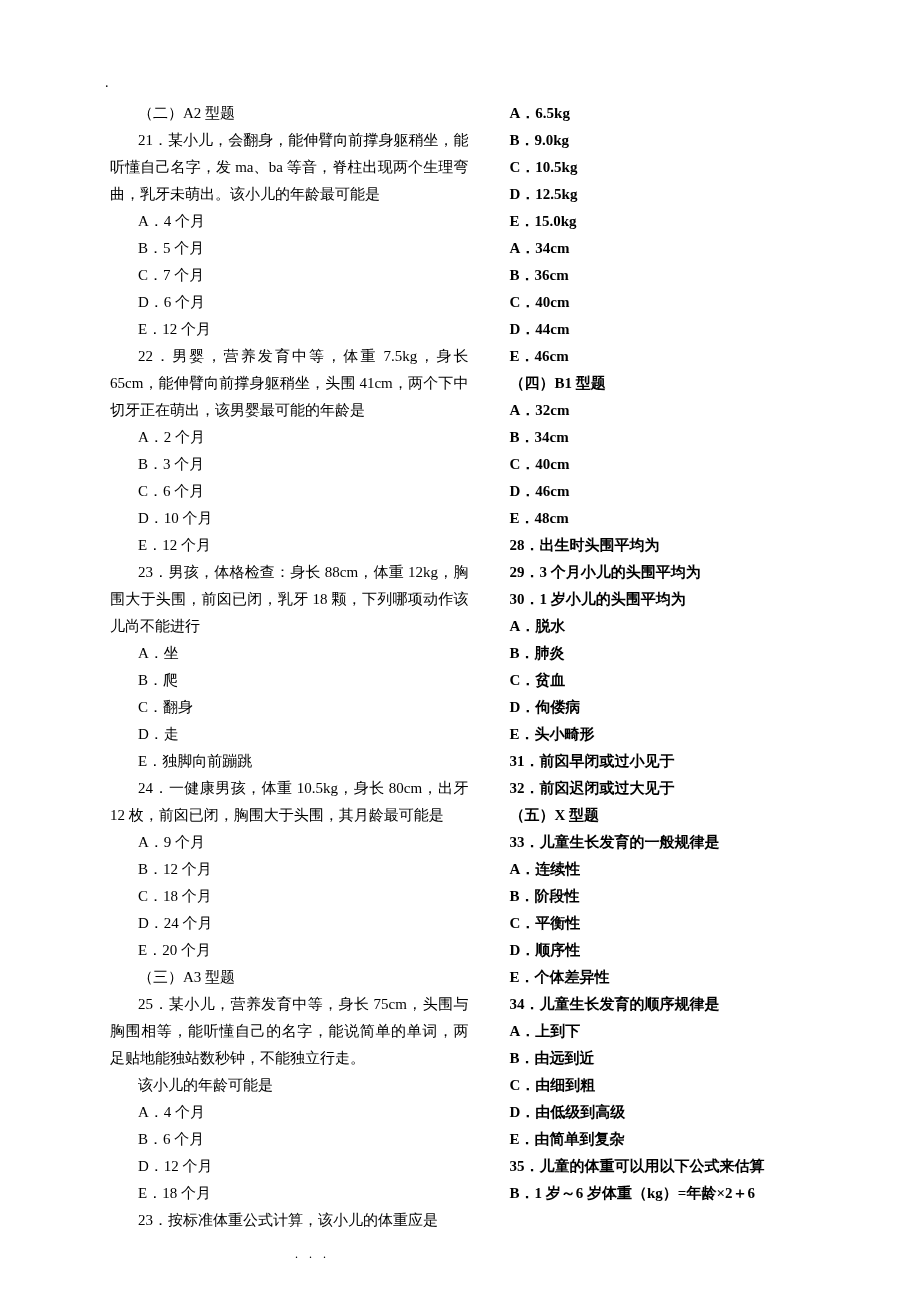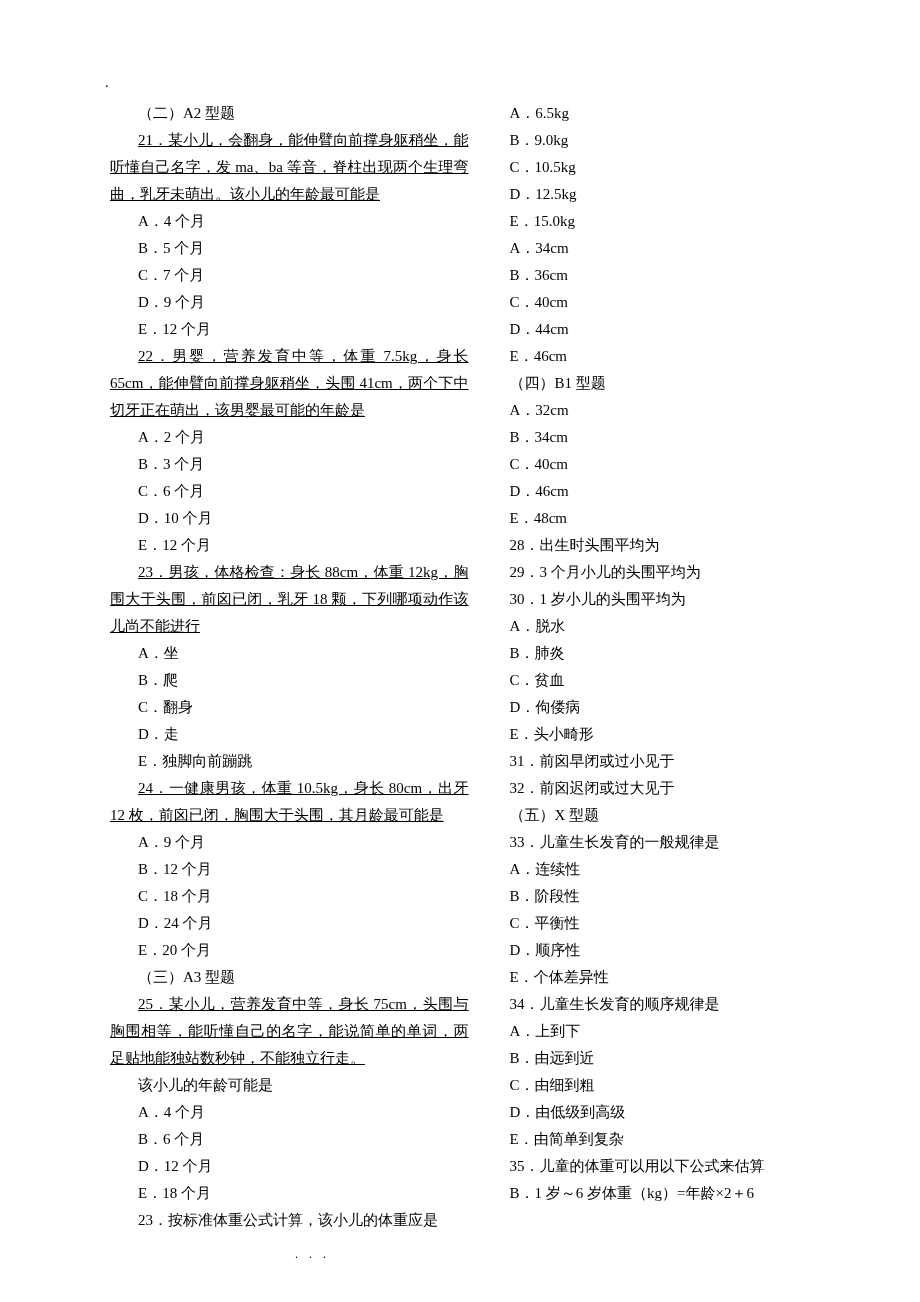--- a/index.html
+++ b/index.html
@@ -36,47 +36,46 @@
     flex-direction: row;
     padding: 0 80px 0 110px;
   }
   .col {
     flex: 1;
     font-size: 15px;
     color: #000;
     line-height: 27px;
   }
   .col-left { padding-right: 10px; }
-  .col-right { padding-left: 3px; }
+  .col-right { padding-left: 3px; font-weight: bold; }
   .indent-1 { padding-left: 28px; text-indent: 0; }
   .indent-block {
     text-indent: 28px;
     text-align: justify;
-    text-decoration: underline;
   }
   .line { white-space: normal; }
   .opt { padding-left: 28px; }
   
 </style>
 </head>
 <body>
 
 <div class="page">
   <div class="dot">.</div>
 
   <div class="columns">
 
     <div class="col col-left">
       <div class="indent-1 line">（二）A2 型题</div>
 
       <div class="indent-block line">21．某小儿，会翻身，能伸臂向前撑身躯稍坐，能听懂自己名字，发 ma、ba 等音，脊柱出现两个生理弯曲，乳牙未萌出。该小儿的年龄最可能是</div>
       <div class="opt">A．4 个月</div>
       <div class="opt">B．5 个月</div>
       <div class="opt">C．7 个月</div>
-      <div class="opt">D．9 个月</div>
+      <div class="opt">D．6 个月</div>
       <div class="opt">E．12 个月</div>
 
       <div class="indent-block line">22．男婴，营养发育中等，体重 7.5kg，身长 65cm，能伸臂向前撑身躯稍坐，头围 41cm，两个下中切牙正在萌出，该男婴最可能的年龄是</div>
       <div class="opt">A．2 个月</div>
       <div class="opt">B．3 个月</div>
       <div class="opt">C．6 个月</div>
       <div class="opt">D．10 个月</div>
       <div class="opt">E．12 个月</div>
 
       <div class="indent-block line">23．男孩，体格检查：身长 88cm，体重 12kg，胸围大于头围，前囟已闭，乳牙 18 颗，下列哪项动作该儿尚不能进行</div>

